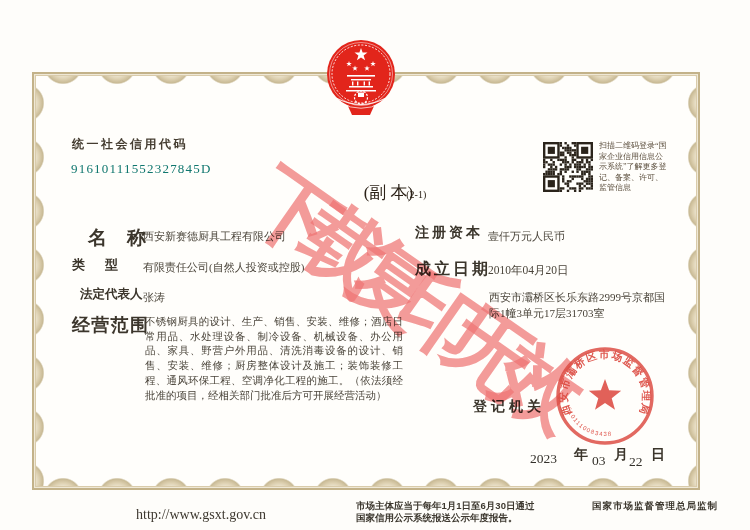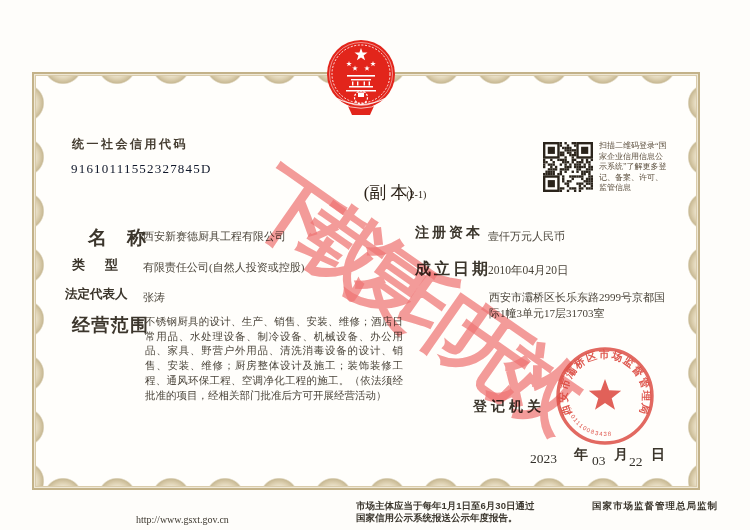--- a/index.html
+++ b/index.html
@@ -28,35 +28,35 @@
   .band.right { top:2px; bottom:2px; right:2px; width:21px;
     background-image:radial-gradient(circle 30px at 32px 50%,#efe7d3 30%,#d6c7a2 48%,#bfae83 60%,rgba(191,174,131,0) 65%);
     background-size:21px 54px; background-repeat:repeat-y; }
 
   .abs { position:absolute; }
   .sans { font-family:"Liberation Sans","DejaVu Sans",sans-serif; }
 
   
   .emblem { left:324px; top:34px; z-index:4; }
   .credit-label { left:72px; top:136px; font-size:12px; font-weight:bold; letter-spacing:2.5px; color:#453d31; z-index:3; }
-  .credit-code { left:71px; top:161px; font-size:13px; letter-spacing:1.2px; color:#0f172a; z-index:3; }
+  .credit-code { left:71px; top:161px; font-size:13px; letter-spacing:1.2px; color:#0f766e; z-index:3; }
   .title { left:240px; top:128px; width:300px; text-align:center; font-size:44px; font-weight:900;
            letter-spacing:22px; padding-left:22px; color:#231405; z-index:3; }
   .subtitle { left:250px; top:181px; width:290px; text-align:center; font-size:17px; color:#2c2218; z-index:3; }
   .subtitle .copy-index { font-size:10px; margin-left:-7px; }
   .qr { left:543px; top:142px; width:50px; height:50px; z-index:3; }
   .qr svg { display:block; width:50px; height:50px; }
   .qr-caption { left:599px; top:141px; width:68px; font-size:8px; line-height:10.6px; color:#5c4f3e; z-index:3; }
 
   
   .flabel { font-weight:bold; color:#3b352b; z-index:3; font-family:"Liberation Sans","DejaVu Sans",sans-serif; }
   .fvalue { color:#4a443a; z-index:3; }
   .l-name  { left:88px; top:225px; font-size:19px; letter-spacing:20px; }
   .l-type  { left:72px; top:256px; font-size:13px; letter-spacing:20px; }
-  .l-rep   { left:65px; top:286px; font-size:12.5px; }
+  .l-rep   { left:80px; top:286px; font-size:12.5px; }
   .l-scope { left:72px; top:313px; font-size:18px; letter-spacing:1.3px; }
   .v-name  { left:143px; top:229px; font-size:11px; }
   .v-type  { left:143px; top:260px; font-size:11px; }
   .v-rep   { left:143px; top:290px; font-size:11px; }
   .v-scope { left:145px; top:315px; width:258px; font-size:10.5px; line-height:14.7px; text-align:justify; }
 
   .l-capital { left:415px; top:224px; font-size:14px; letter-spacing:3px; }
   .l-estdate { left:415px; top:259px; font-size:16px; letter-spacing:3px; }
   .l-address { left:415px; top:289px; font-size:14px; letter-spacing:38px; }
   .v-capital { left:488px; top:229px; font-size:11px; }
@@ -77,21 +77,21 @@
   .watermark {
     left:407px; top:294px; transform:translate(-50%,-50%) rotate(35deg);
     font-size:84px; font-weight:900; letter-spacing:-24px; white-space:nowrap;
     color:rgba(238,118,118,.72); mix-blend-mode:multiply; z-index:5;
     font-family:"Liberation Sans","DejaVu Sans",sans-serif;
   }
   .seal { left:548px; top:346px; width:114px; height:106px; z-index:6; opacity:.92; }
 
   
   .f-site-label { left:23px; top:499px; font-size:9.5px; font-weight:bold; color:#3d382f; }
-  .f-site-url   { left:136px; top:507px; font-size:10px; color:#3d382f;margin-top:7px; }
+  .f-site-url   { left:136px; top:507px; font-size:14px; color:#3d382f; }
   .f-notice     { left:356px; top:500px; font-size:9.5px; line-height:11.8px; color:#3d382f; font-weight:bold; }
   .f-producer   { left:592px; top:500px; font-size:9.5px; font-weight:bold; letter-spacing:1px; color:#3d382f; }
 </style>
 </head>
 <body>
 
 <div class="page">
 
   <div class="frame">
     <div class="band top"></div>

